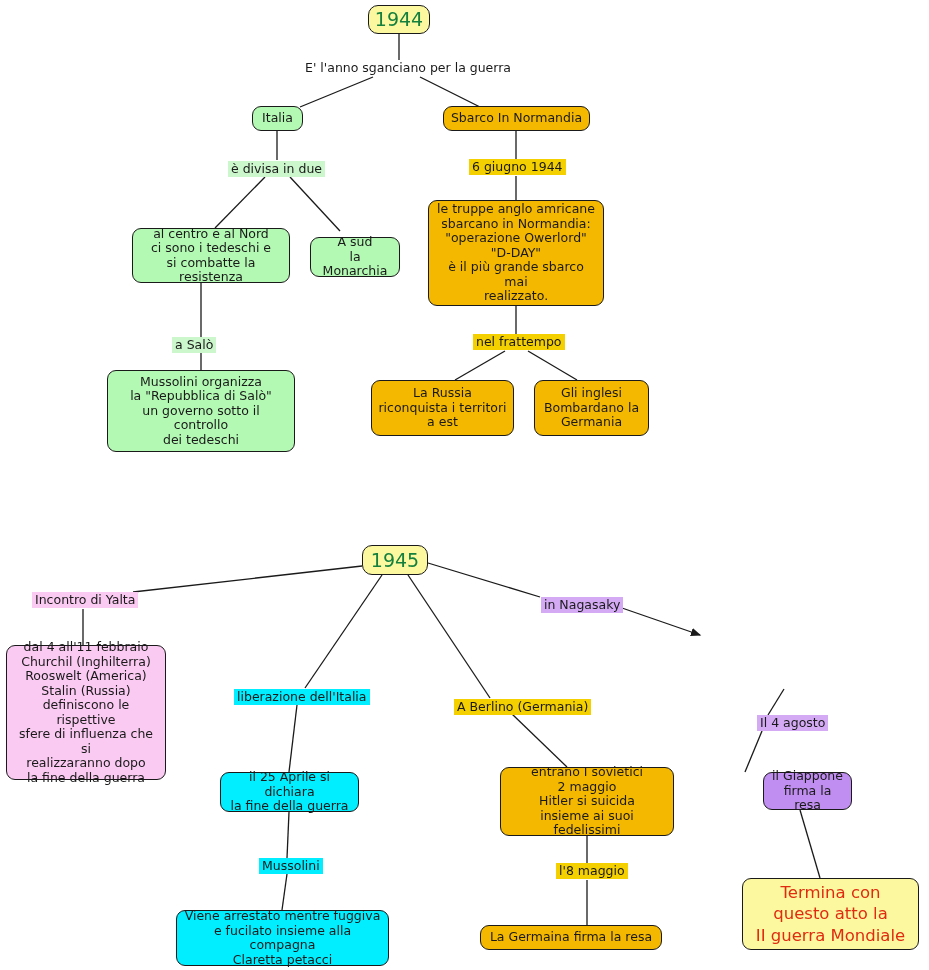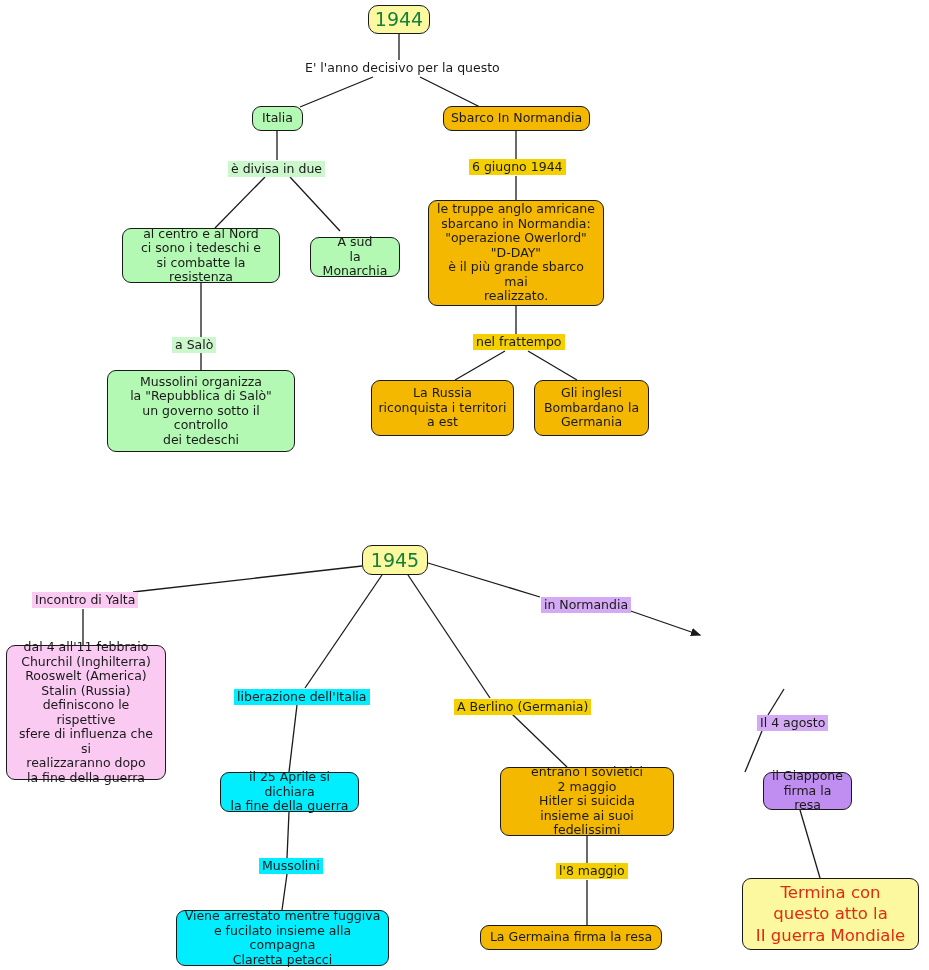--- a/index.html
+++ b/index.html
@@ -115,27 +115,27 @@
       <line x1="428" y1="563" x2="540" y2="597"></line>
       <line x1="622" y1="608" x2="700" y2="635" marker-end="url(#arrow)"></line>
       <line x1="784" y1="689" x2="768" y2="715"></line>
       <line x1="762" y1="731" x2="745" y2="772"></line>
       <line x1="800" y1="810" x2="820" y2="878"></line>
     </g>
   </svg>
 
   <div class="node yellow root" style="left:368px; top:5px; width:62px; height:29px;">1944</div>
 
-  <div class="label plain" style="left:302px; top:60px;">E' l'anno decisivo per la questo</div>
+  <div class="label plain" style="left:302px; top:60px;">E' l'anno sganciano per la guerra</div>
 
   <div class="node green" style="left:252px; top:106px; width:51px; height:25px;">Italia</div>
 
   <div class="label green" style="left:228px; top:161px;">è divisa in due</div>
 
-  <div class="node green" style="left:122px; top:228px; width:158px; height:55px;text-align:center;">al centro e al Nord
+  <div class="node green" style="left:132px; top:228px; width:158px; height:55px;text-align:center;">al centro e al Nord
 ci sono i tedeschi e
 si combatte la resistenza</div>
 
   <div class="node green" style="left:310px; top:237px; width:90px; height:40px;">A sud
 la Monarchia</div>
 
   <div class="label green" style="left:172px; top:337px;">a  Salò</div>
 
   <div class="node green" style="left:107px; top:370px; width:188px; height:82px;">Mussolini organizza
 la "Repubblica di Salò"
@@ -191,21 +191,21 @@
 
   <div class="node orange" style="left:500px; top:767px; width:174px; height:69px;">entrano I sovietici
 2 maggio
 Hitler si suicida
 insieme ai suoi fedelissimi</div>
 
   <div class="label orange" style="left:556px; top:863px;">l'8 maggio</div>
 
   <div class="node orange" style="left:480px; top:925px; width:182px; height:25px;text-align:right;">La Germaina firma  la resa</div>
 
-  <div class="label purple" style="left:541px; top:597px;">in Normandia</div>
+  <div class="label purple" style="left:541px; top:597px;">in Nagasaky</div>
 
 
   <div class="label purple" style="left:757px; top:715px;">Il 4 agosto</div>
 
   <div class="node purple" style="left:763px; top:772px; width:89px; height:38px;">il Giappone
 firma la resa</div>
 
   <div class="node yellow final" style="left:742px; top:878px; width:177px; height:72px;">Termina con
 questo atto la
 II guerra Mondiale</div>

